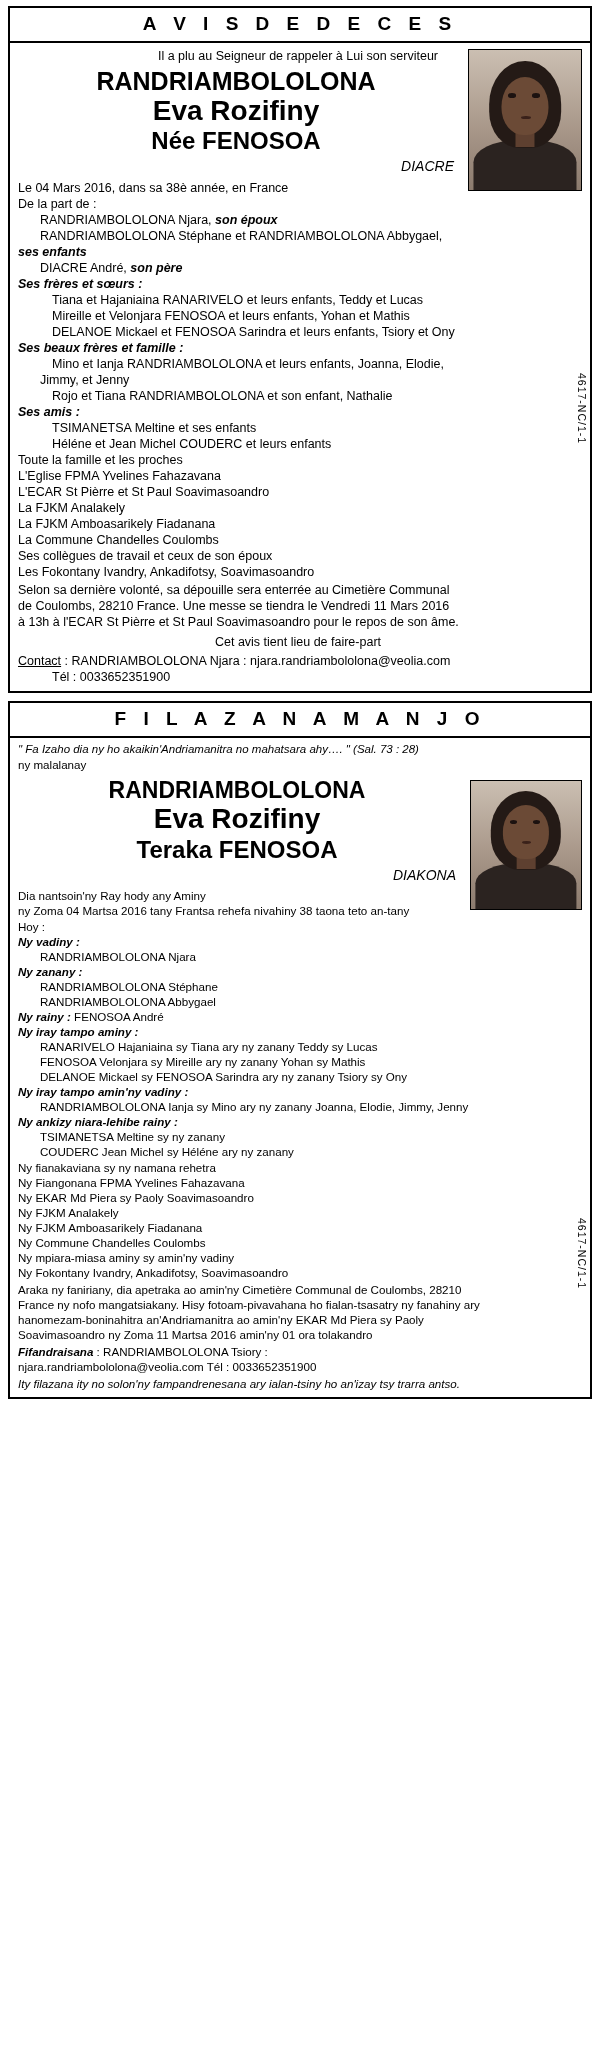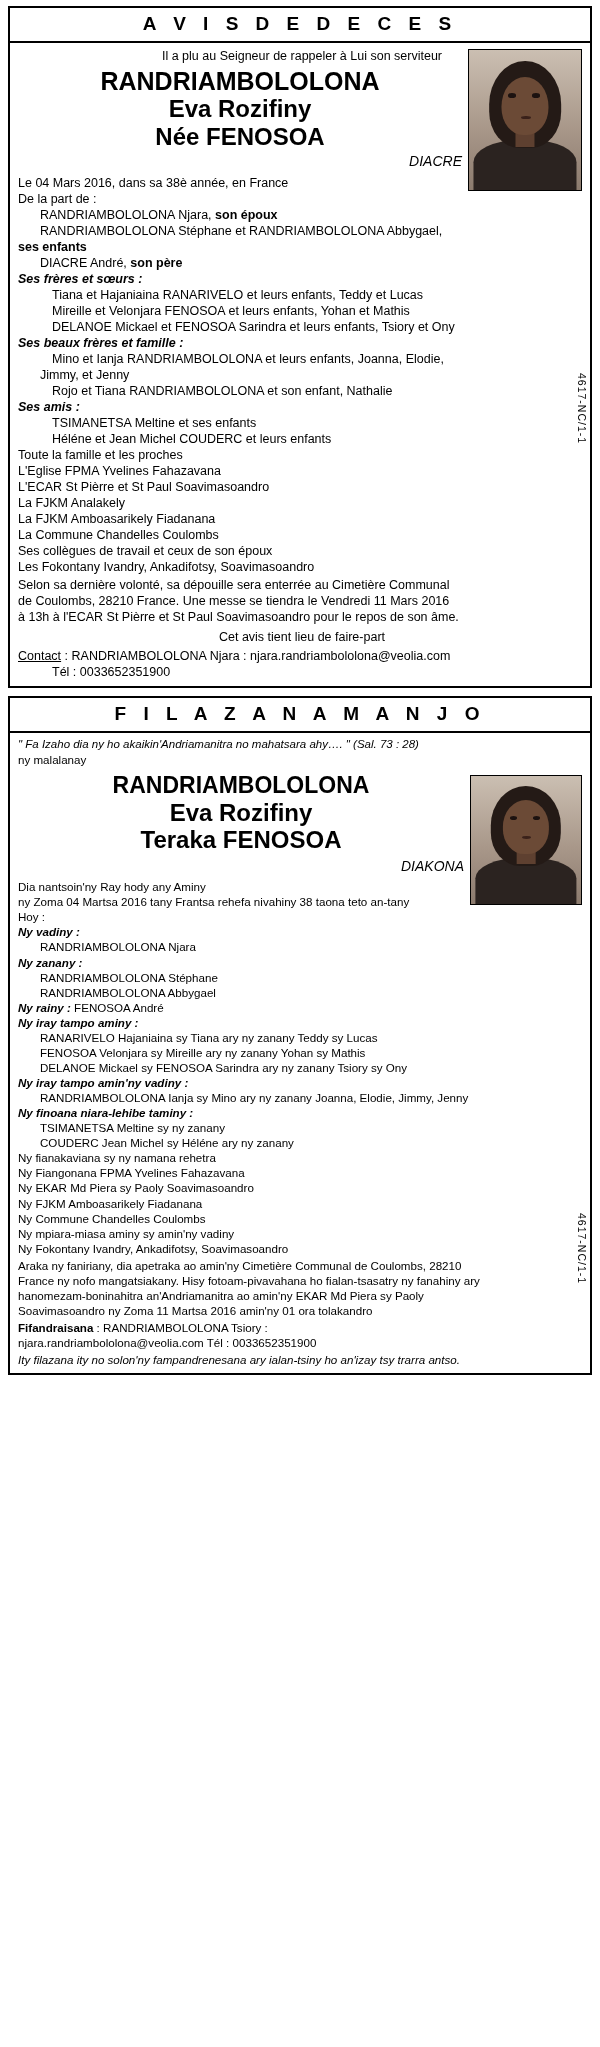--- a/index.html
+++ b/index.html
@@ -25,41 +25,41 @@
   }
   .banner {
     border-bottom: 2px solid #000;
     text-align: center;
     font-weight: bold;
     font-size: 19px;
     letter-spacing: 6px;
     padding: 5px 0 6px 0;
   }
   .body-area {
-    padding: 4px 4px 6px 8px;
+    padding: 4px 12px 6px 8px;
     position: relative;
     font-size: 12.5px;
     line-height: 1.28;
   }
   .lead {
     text-align: center;
     font-size: 12.5px;
     margin: 1px 0 3px 0;
   }
   .namebig {
     text-align: center;
     font-weight: bold;
     font-size: 25px;
     line-height: 1.12;
     margin: 2px 0 0 0;
   }
   .namebig2 {
     text-align: center;
     font-weight: bold;
-    font-size: 24px;
+    font-size: 28px;
     line-height: 1.15;
     margin: 0;
   }
   .namebig3 {
     text-align: center;
     font-weight: bold;
     font-size: 24px;
     line-height: 1.15;
     margin: 0 0 2px 0;
   }
@@ -145,21 +145,21 @@
     left: 50%;
     top: 57%;
     width: 17%;
     height: 12%;
     transform: translateX(-50%);
     background: #5e4030;
   }
   .line { margin: 0; }
   .ind1 { padding-left: 22px; }
   .ind2 { padding-left: 34px; }
-  .b { font-weight: bold; }
+  .b { font-weight: bold; font-style: italic; }
   .bi { font-weight: bold; font-style: italic; }
   .i { font-style: italic; }
   .center { text-align: center; }
   .u { text-decoration: underline; }
   .rot {
     position: absolute;
     writing-mode: vertical-rl;
     font-size: 10.5px;
     letter-spacing: 1px;
     right: 2px;
@@ -293,27 +293,28 @@
       </div>
 
       <div class="tight bi">Ny iray tampo aminy :</div>
       <div class="tight ind1">RANARIVELO Hajaniaina sy Tiana ary ny zanany Teddy sy Lucas</div>
       <div class="tight ind1">FENOSOA Velonjara sy Mireille ary ny zanany Yohan sy Mathis</div>
       <div class="tight ind1">DELANOE Mickael sy FENOSOA Sarindra ary ny zanany Tsiory sy Ony</div>
 
       <div class="tight bi">Ny iray tampo amin'ny vadiny :</div>
       <div class="tight ind1">RANDRIAMBOLOLONA Ianja sy Mino ary ny zanany Joanna, Elodie, Jimmy, Jenny</div>
 
-      <div class="tight bi">Ny finoana niara-lehibe taminy :</div>
+      <div class="tight bi">Ny ankizy niara-lehibe rainy :</div>
       <div class="tight ind1">TSIMANETSA Meltine sy ny zanany</div>
       <div class="tight ind1">COUDERC Jean Michel sy Héléne ary ny zanany</div>
 
       <div class="tight">Ny fianakaviana sy ny namana rehetra</div>
       <div class="tight">Ny Fiangonana FPMA Yvelines Fahazavana</div>
       <div class="tight">Ny EKAR Md Piera sy Paoly Soavimasoandro</div>
+      <div class="tight">Ny FJKM Analakely</div>
       <div class="tight">Ny FJKM Amboasarikely Fiadanana</div>
       <div class="tight">Ny Commune Chandelles Coulombs</div>
       <div class="tight">Ny mpiara-miasa aminy sy amin'ny vadiny</div>
       <div class="tight">Ny Fokontany Ivandry, Ankadifotsy, Soavimasoandro</div>
 
       <div class="tight" style="margin-top:2px;">Araka ny faniriany, dia apetraka ao amin'ny Cimetière Communal de Coulombs, 28210</div>
       <div class="tight">France ny nofo mangatsiakany. Hisy fotoam-pivavahana ho fialan-tsasatry ny fanahiny ary</div>
       <div class="tight">hanomezam-boninahitra an'Andriamanitra ao amin'ny EKAR Md Piera sy Paoly</div>
       <div class="tight">Soavimasoandro ny Zoma 11 Martsa 2016 amin'ny 01 ora tolakandro</div>
 

